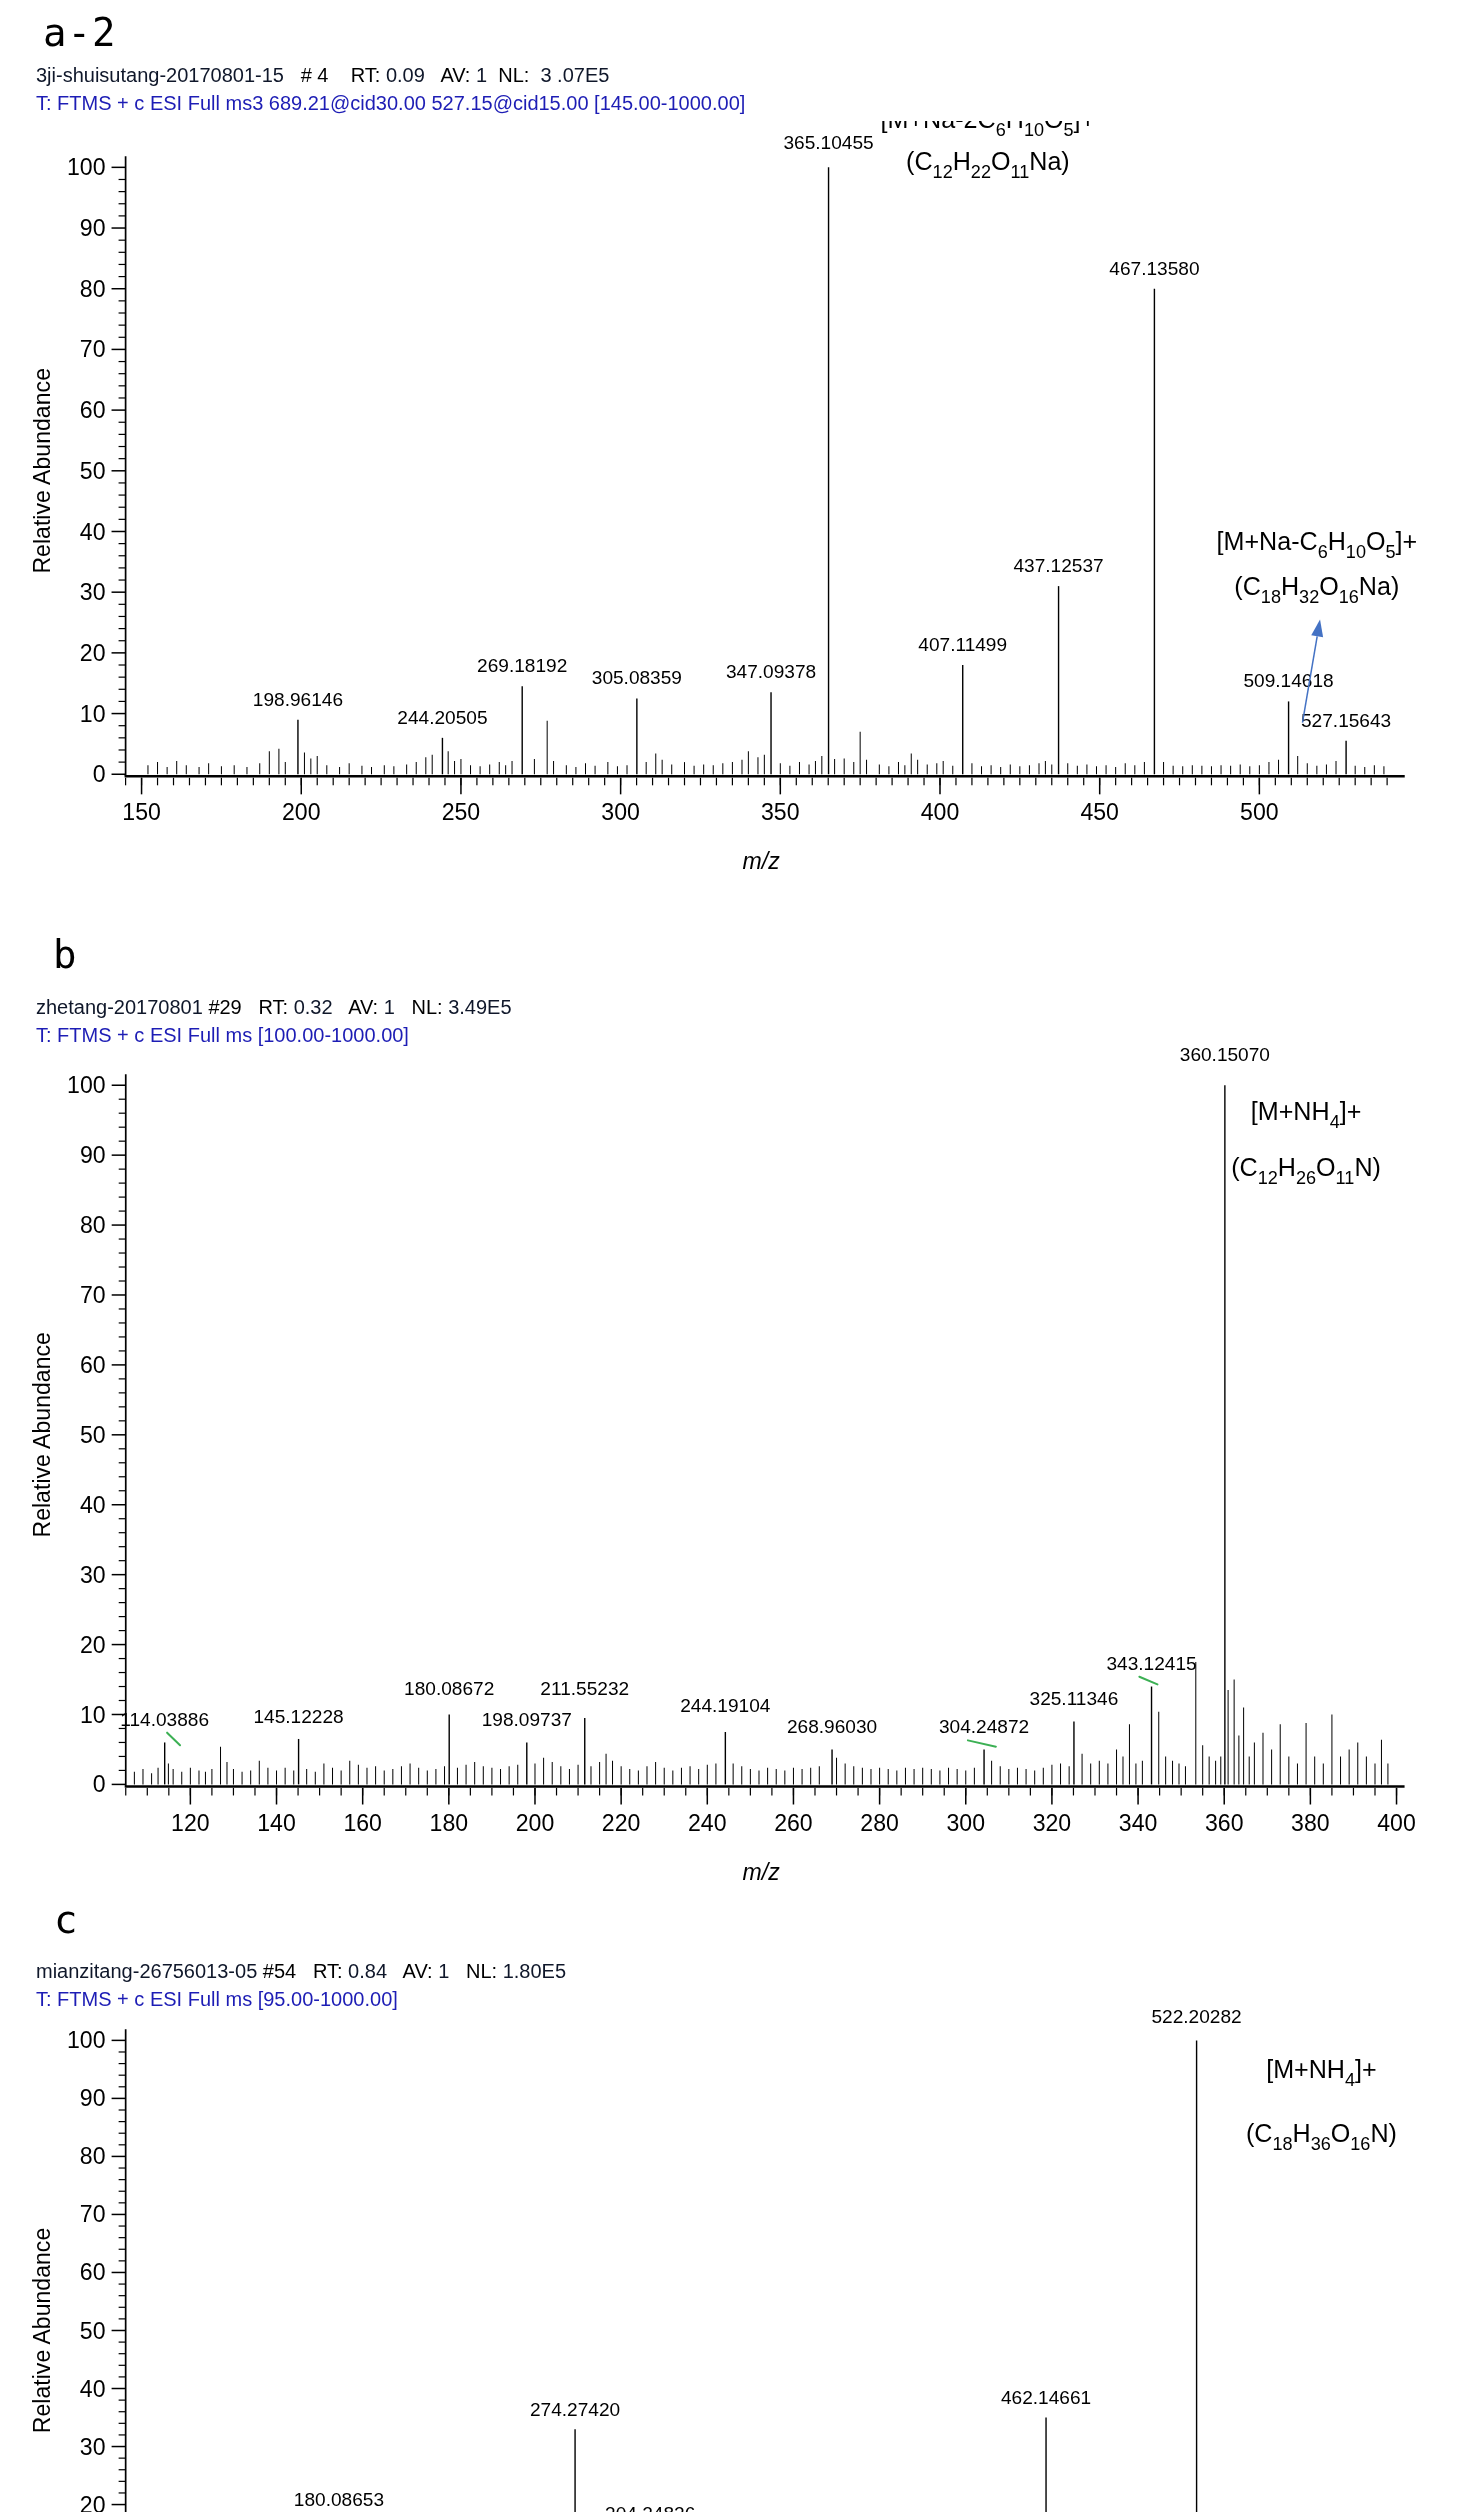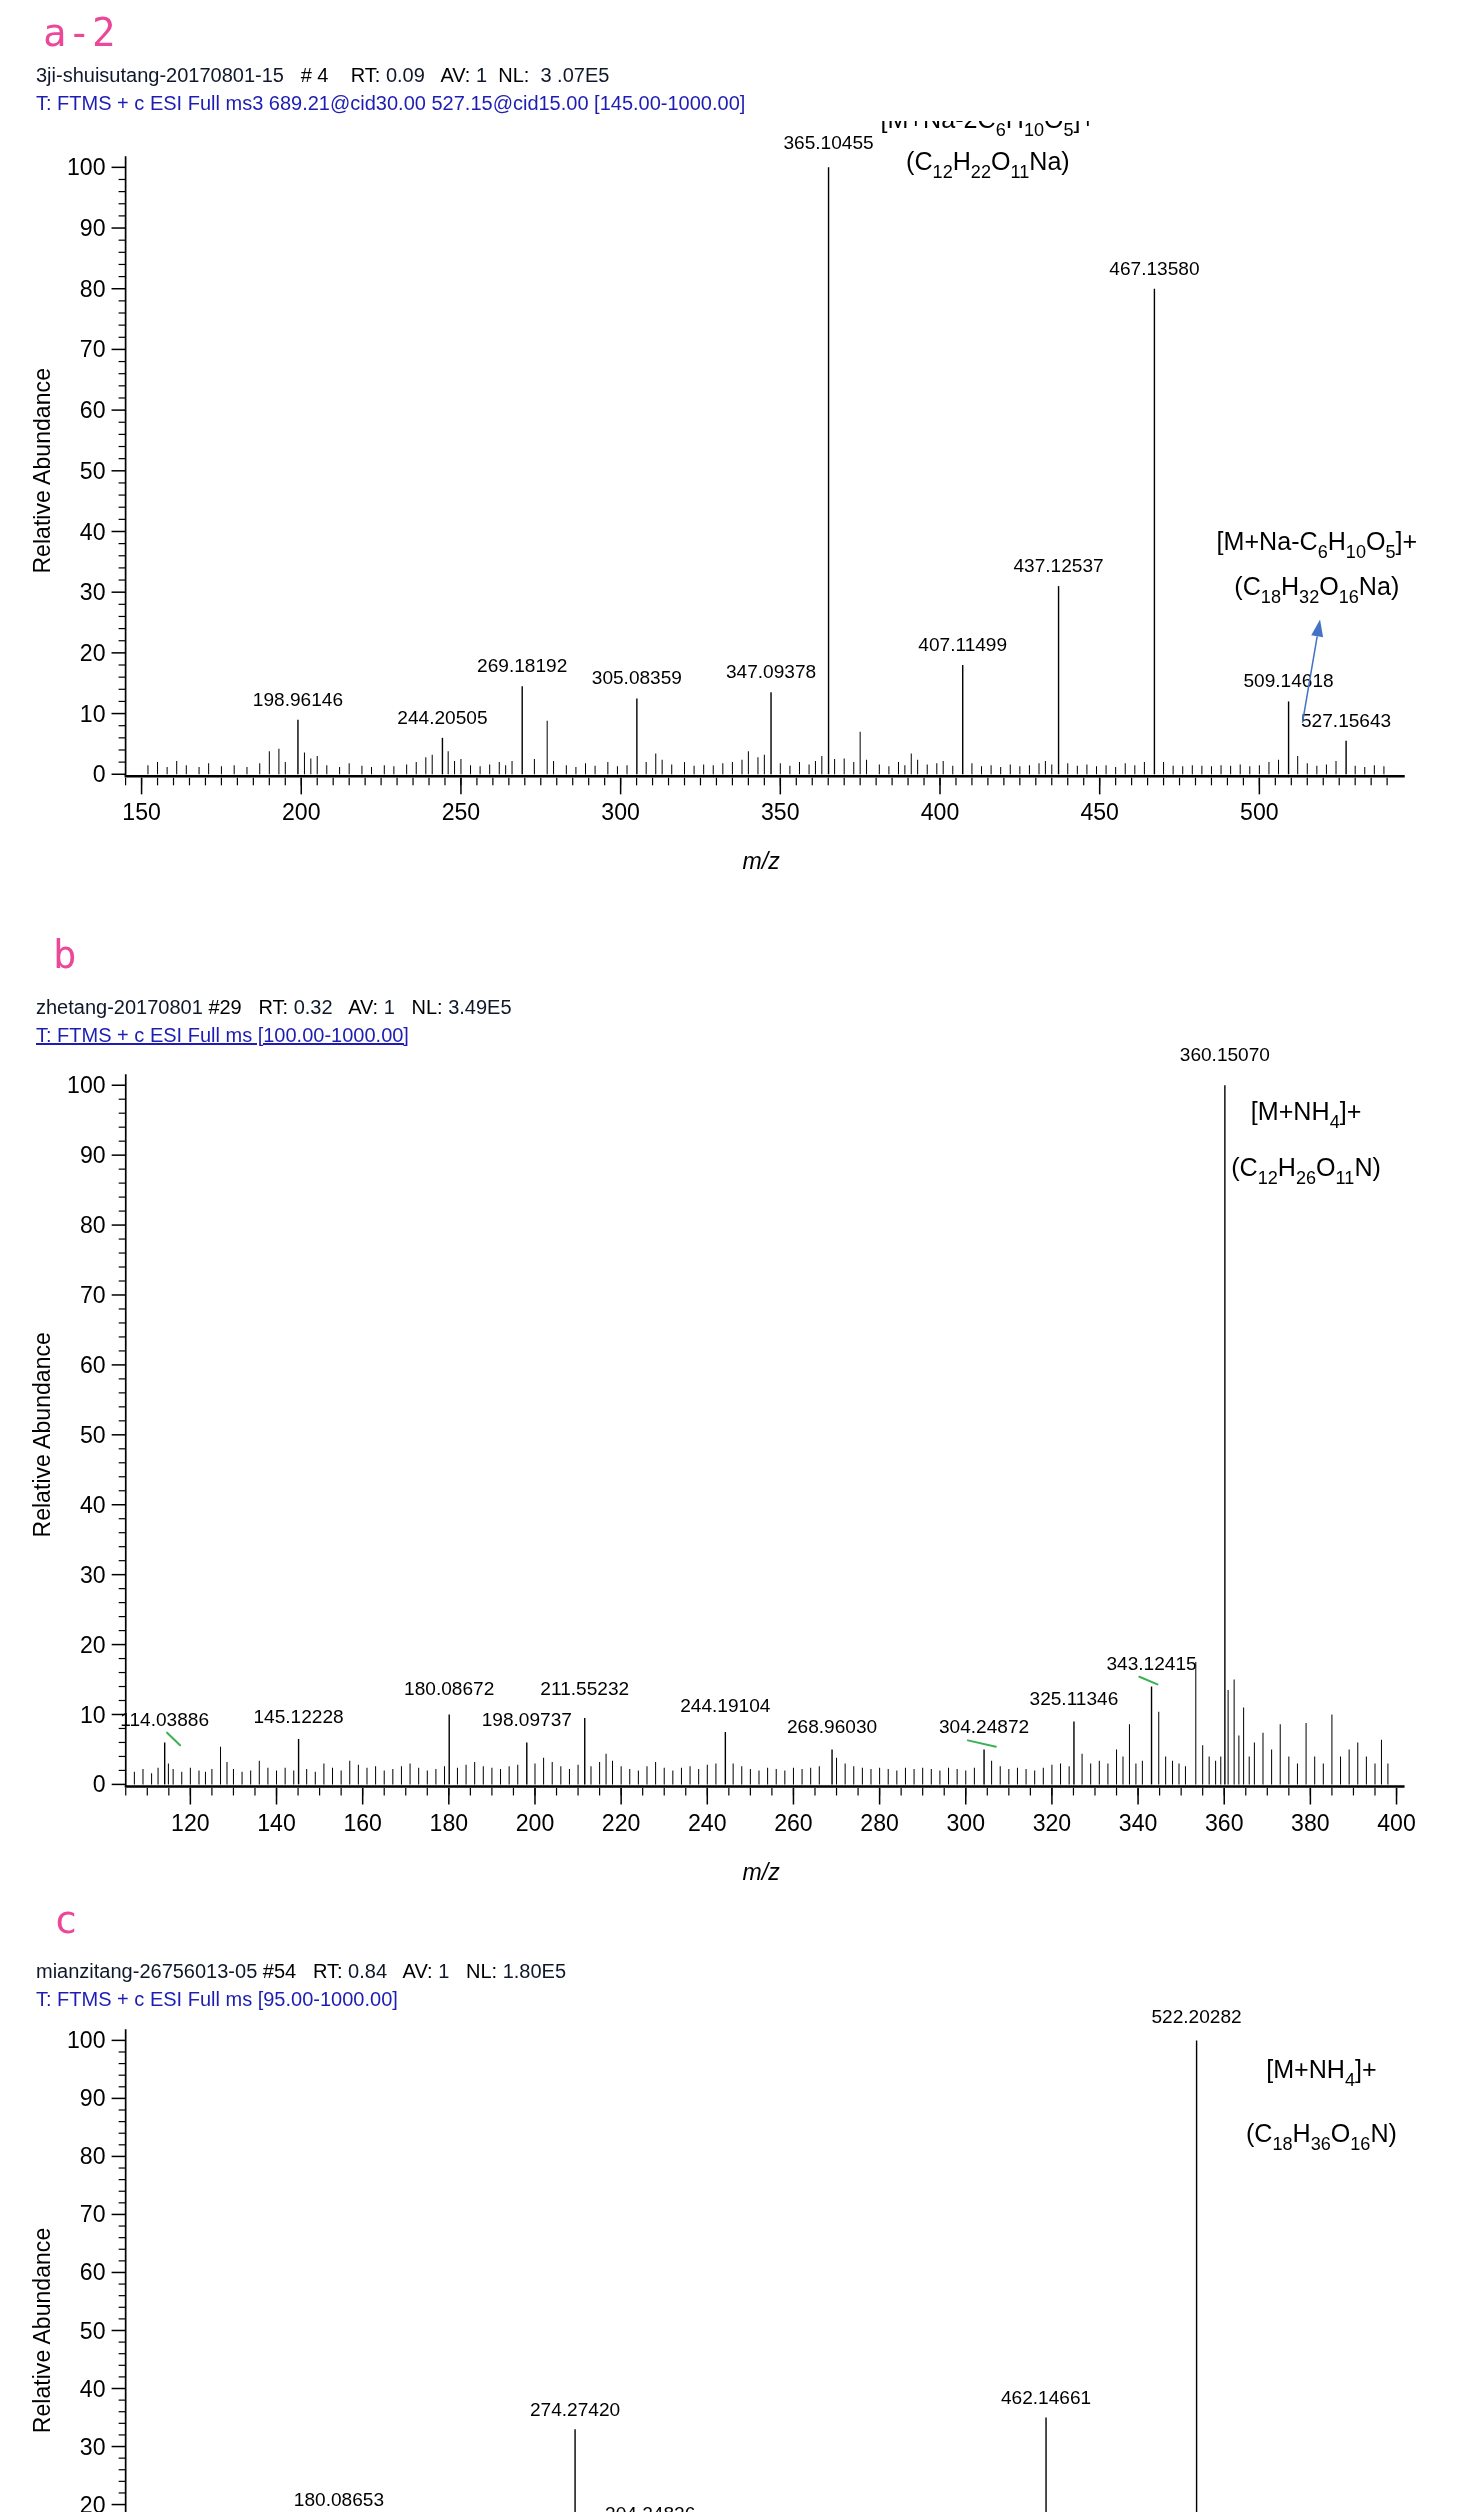--- a/index.html
+++ b/index.html
@@ -1,31 +1,31 @@
 <!DOCTYPE html>
 <html style="font-size:8px"><head>
 <meta charset="utf-8">
 <style>
   html,body{margin:0;padding:0;background:#ffffff;}
   body{position:relative;width:1460px;height:2705px;overflow:hidden;
        font-family:"Liberation Sans",sans-serif;color:#000;}
   .panel{position:absolute;inset:0;}
   .letter{position:absolute;font-family:"DejaVu Sans Mono",monospace;
-          font-size:39px;font-weight:400;color:#ec4899;letter-spacing:1px;}
+          font-size:39px;font-weight:400;color:#000000;letter-spacing:1px;}
   .hdr{position:absolute;font-size:20px;line-height:1.15;white-space:pre;}
   .hdr .b{color:#0f172a;}
   .hdr .k{color:#000;}
   .blue{color:#1d1db5;}
   .la{left:43px;top:10px;}
   .lb{left:53px;top:932px;}
   .lc{left:54px;top:1897px;}
   .h1a{left:36px;top:64px;}
   .h2a{left:36px;top:92px;text-align:center;}
   .h1b{left:36px;top:996px;}
-  .h2b{left:36px;top:1024px;text-decoration:underline;}
+  .h2b{left:36px;top:1024px;}
   .h1c{left:36px;top:1960px;}
   .h2c{left:36px;top:1988px;}
   svg.chart{position:absolute;left:0;display:block;}
   svg[data-panel="0"]{top:121px;}
   svg[data-panel="1"]{top:1035px;}
   svg[data-panel="2"]{top:1960px;}
 </style>
 </head>
 <body>
 

